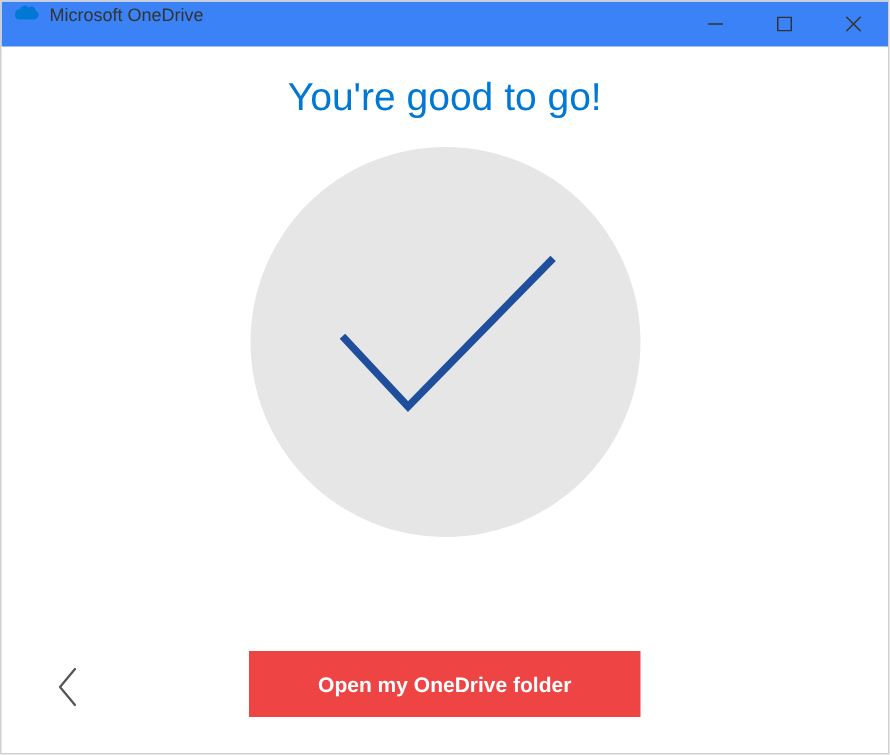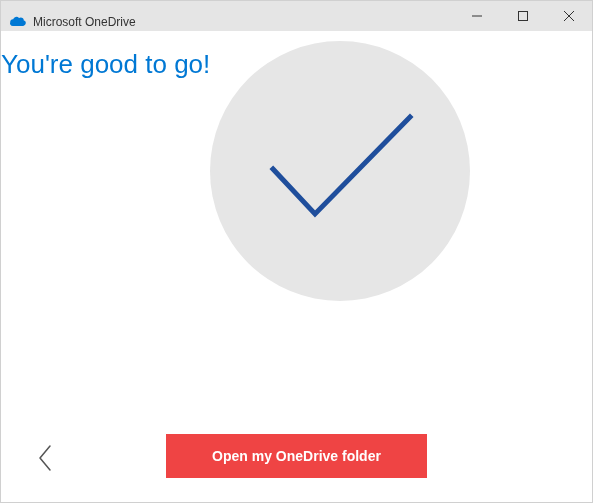--- a/index.html
+++ b/index.html
@@ -12,23 +12,23 @@
       width: 593px;
       height: 503px;
       background: #ffffff;
       border: 1px solid #d0d0d0;
       position: relative;
       overflow: hidden;
     }
     .titlebar {
       height: 30px;
       display: flex;
-      align-items: flex-end;
+      align-items: flex-start;
       padding-left: 8px;
-      background: #e5e5e5;
+      background: #3b82f6;
     }
     .titlebar-left {
       display: flex;
       align-items: center;
       gap: 6px;
     }
     .titlebar-title {
       font-size: 12px;
       color: #333333;
     }
@@ -40,22 +40,22 @@
     .titlebar-btn {
       width: 46px;
       height: 100%;
       display: flex;
       align-items: center;
       justify-content: center;
       font-family: "Segoe UI", sans-serif;
     }
     .content {
       display: flex;
-      flex-direction: row;
-      align-items: flex-start;
+      flex-direction: column;
+      align-items: center;
       padding-top: 10px;
     }
     .heading {
       color: #0078d4;
       font-size: 26px;
       font-weight: 400;
       margin-top: 8px;
       margin-bottom: 18px;
     }
     .circle {

